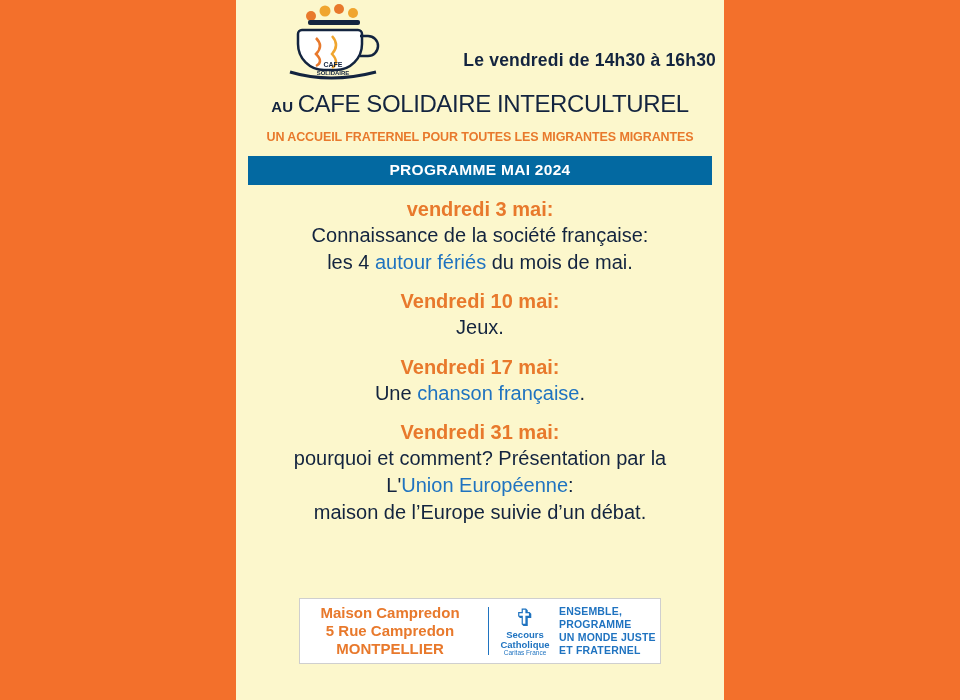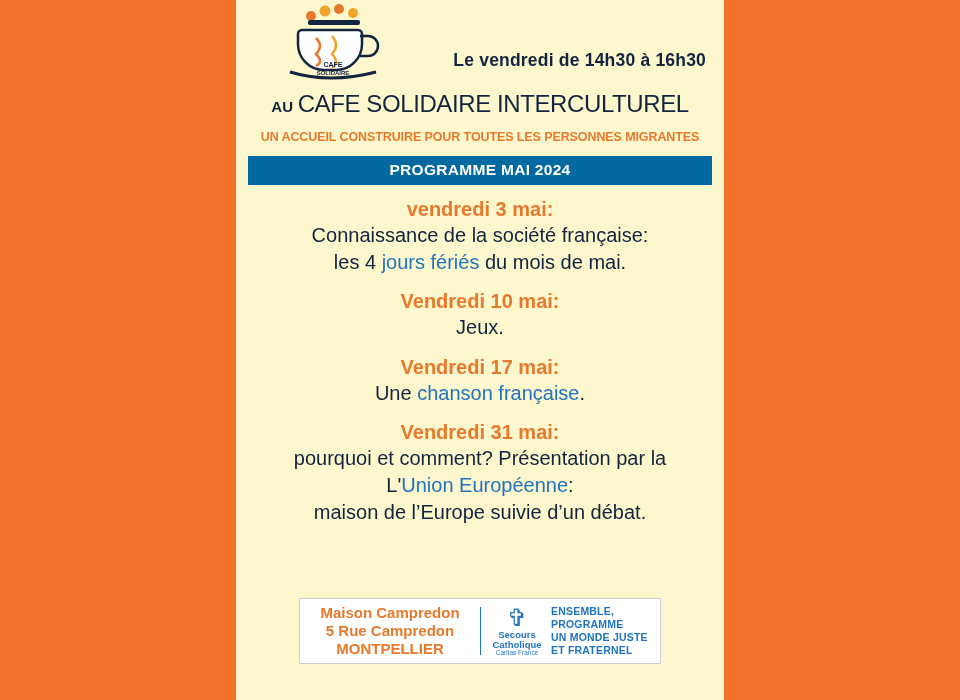--- a/index.html
+++ b/index.html
@@ -30,21 +30,21 @@
   }
   .logo {
     position: absolute;
     left: 32px;
     top: 4px;
     width: 130px;
     height: 82px;
   }
   .schedule {
     position: absolute;
-    right: 18px;
+    right: 8px;
     top: 50px;
     font-size: 17.5px;
     font-weight: bold;
     color: #13243f;
     letter-spacing: 0.2px;
     white-space: nowrap;
   }
   .title-line {
     text-align: center;
     margin-top: -2px;
@@ -112,20 +112,21 @@
     position: absolute;
     left: 50%;
     transform: translateX(-50%);
     bottom: 36px;
     width: 360px;
     height: 64px;
     background: #ffffff;
     border: 1px solid #cfcfcf;
     display: flex;
     align-items: center;
+    gap: 8px;
   }
   .addr {
     width: 180px;
     text-align: center;
     color: #e8792c;
     font-size: 15px;
     font-weight: bold;
     line-height: 1.18;
   }
   .sc-block {
@@ -187,33 +188,33 @@
         </g>
       </svg>
     </div>
     <div class="schedule">Le vendredi de 14h30 à 16h30</div>
   </div>
 
   <div class="title-line">
     <span class="title-small">AU </span><span class="title-big">CAFE SOLIDAIRE INTERCULTUREL</span>
   </div>
 
-  <div class="subtitle">UN ACCUEIL CONSTRUIRE POUR TOUTES LES PERSONNES MIGRANTES</div>
+  <div class="subtitle">UN ACCUEIL FRATERNEL POUR TOUTES LES MIGRANTES MIGRANTES</div>
 
   <div class="banner">PROGRAMME MAI 2024</div>
 
   <div class="program">
 
     <div class="entry">
       <div class="entry-date">vendredi 3 mai:</div>
       <div class="entry-desc">
         <span>Connaissance de la société française:</span>
       </div>
       <div class="entry-desc">
-        <span>les 4 </span><span class="hl">jours fériés</span><span> du mois de mai.</span>
+        <span>les 4 </span><span class="hl">autour fériés</span><span> du mois de mai.</span>
       </div>
     </div>
 
     <div class="entry">
       <div class="entry-date">Vendredi 10 mai:</div>
       <div class="entry-desc">
         <span>Jeux.</span>
       </div>
     </div>
 

